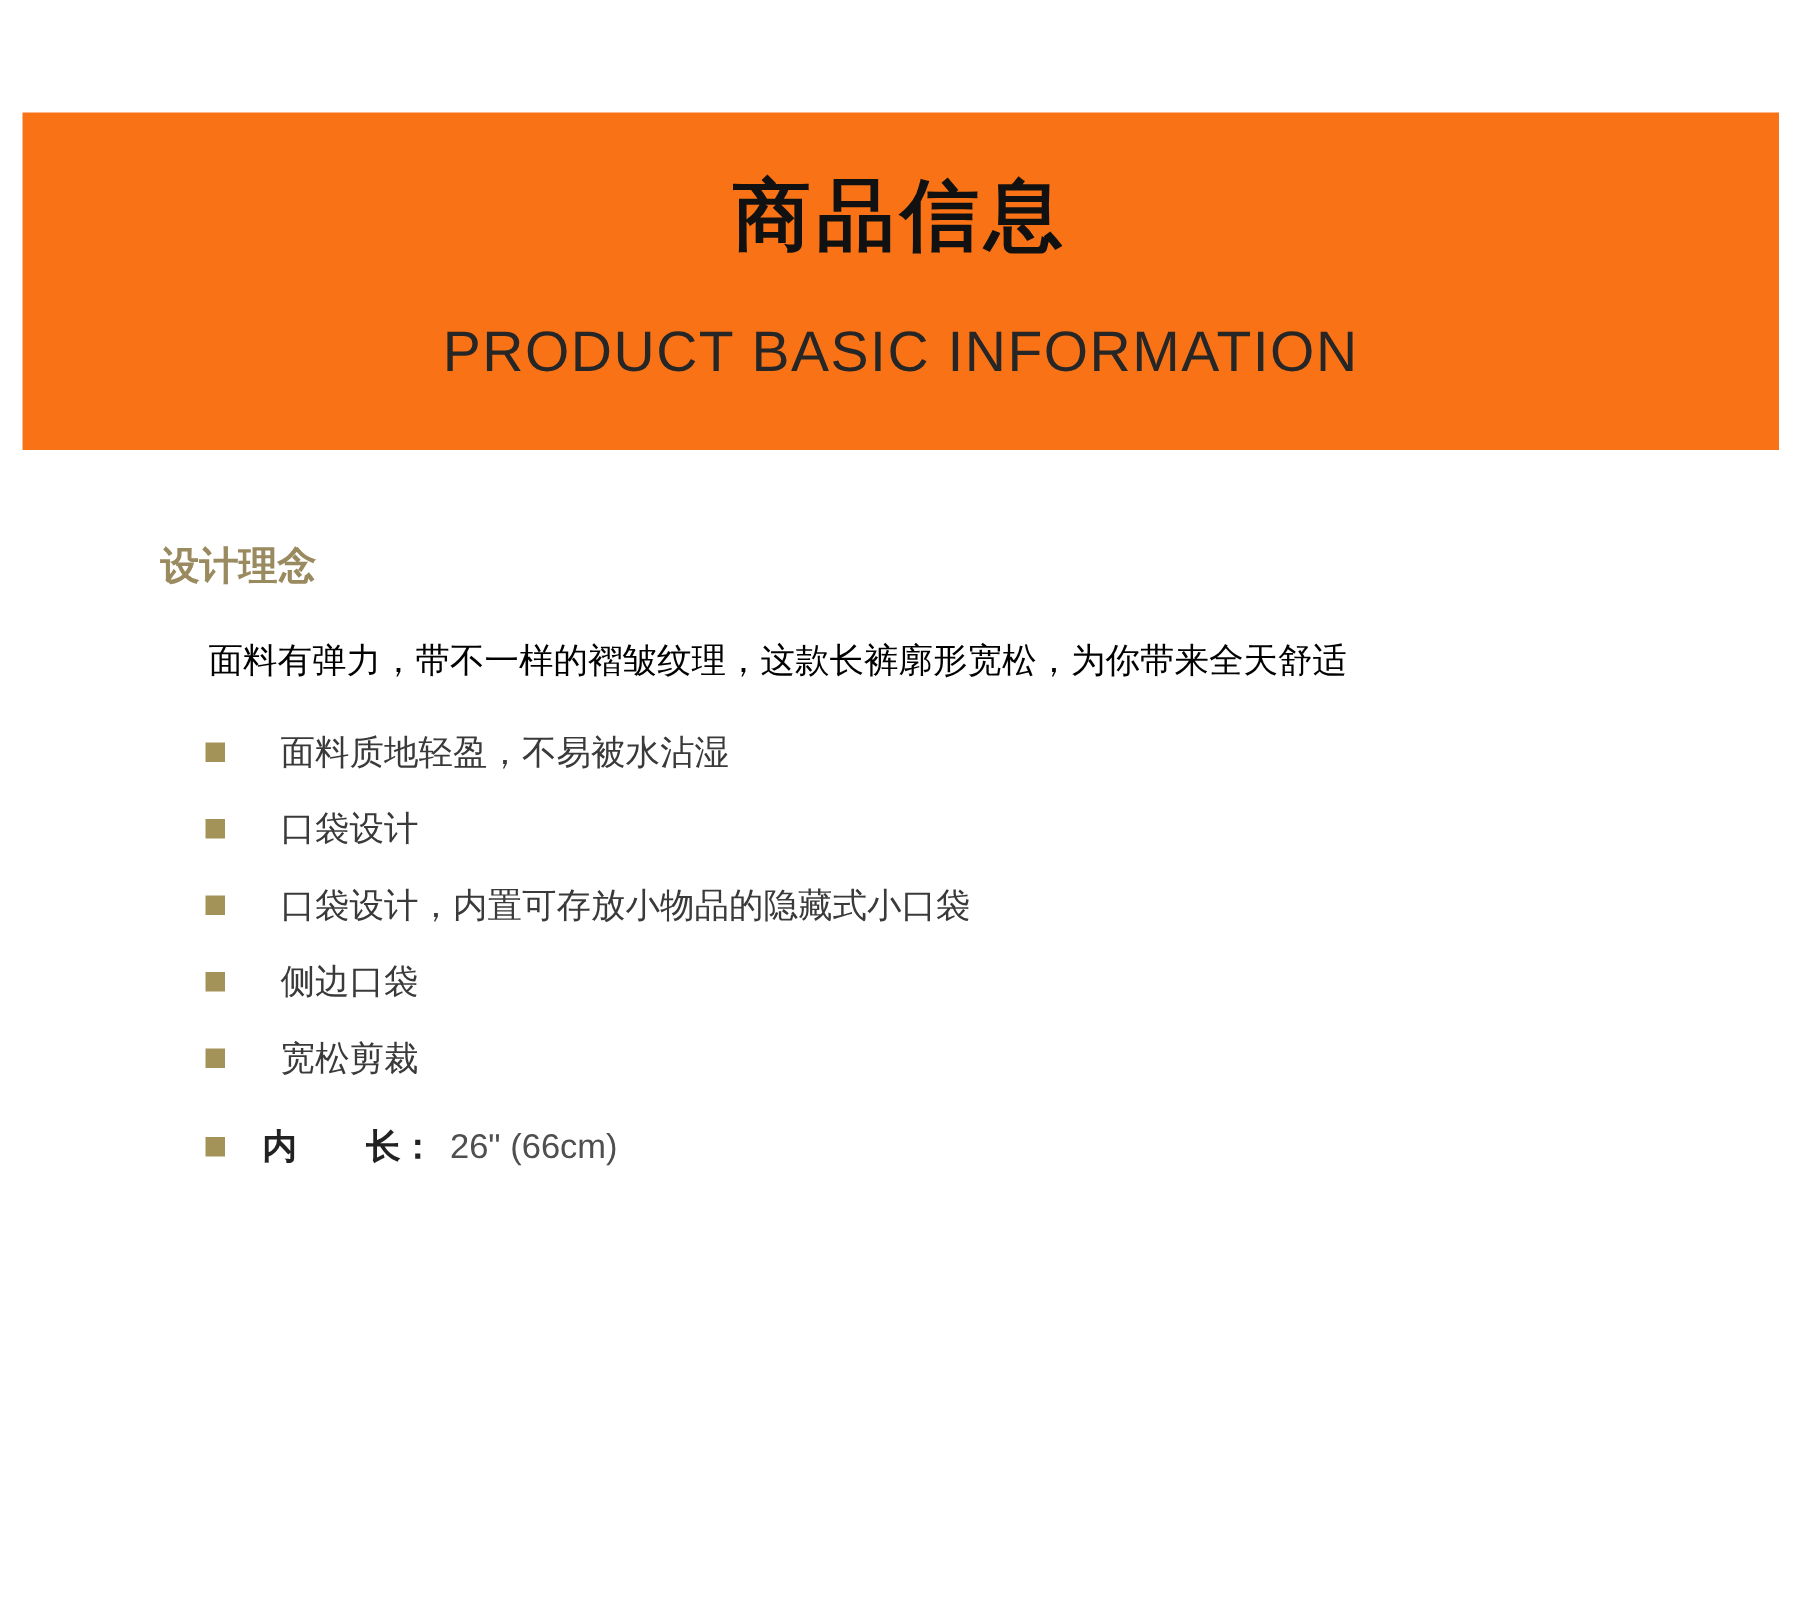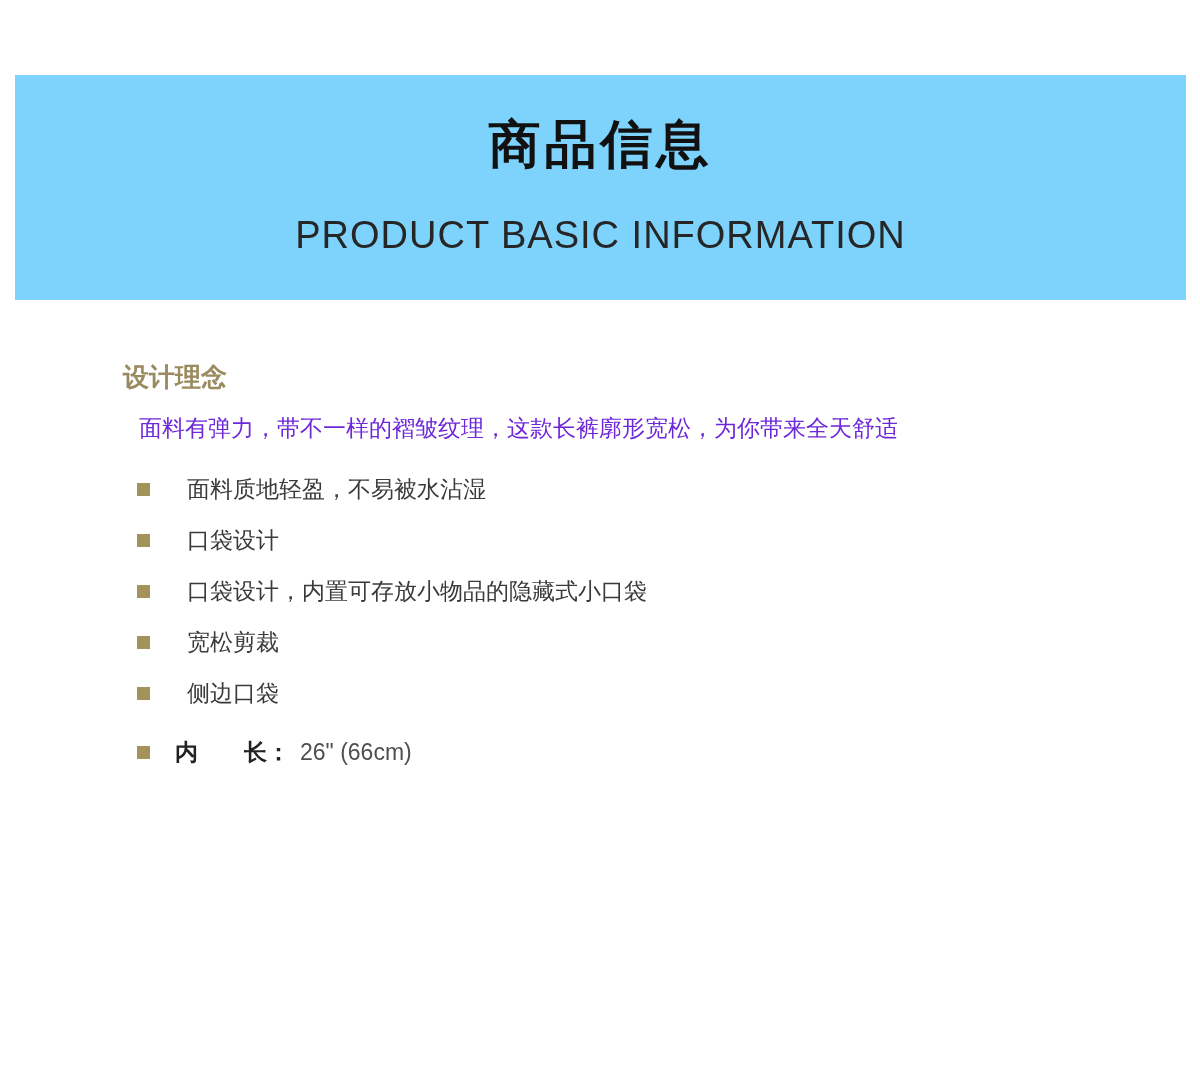--- a/index.html
+++ b/index.html
@@ -12,54 +12,54 @@
   body {
     width: 1200px;
     height: 1077px;
     overflow: hidden;
   }
   .top-spacer { height: 75px; }
   .header-band {
     margin-left: 15px;
     margin-right: 14px;
     height: 225px;
-    background: #7dd3fc;
+    background: #f97316;
     text-align: center;
     padding-top: 43px;
   }
   .page-title {
     font-size: 52px;
     font-weight: 700;
     letter-spacing: 4px;
     color: #111111;
     line-height: 1;
   }
   .page-subtitle {
     margin-top: 46px;
     font-size: 38px;
     font-weight: 300;
     letter-spacing: 1px;
     color: #262626;
     line-height: 1;
   }
   .content { margin-left: 107px; }
   .section-heading {
-    margin: 16px;
+    margin: 0;
     font-size: 26px;
     font-weight: 700;
     color: #9a8a5f;
     line-height: 31px;
   }
   .heading-1 { margin-top: 62px; }
   .heading-2 { margin-top: 58px; }
   .heading-3 { margin-top: 24px; }
   .paragraph {
-    margin: 20px 0 0 32px;
+    margin: 32px 0 0 32px;
     font-size: 23px;
-    color: #6d28d9;
+    color: #000000;
     line-height: 30px;
   }
   ul.bullet-list {
     list-style: none;
     margin: 34px 0 0 0;
     padding: 0;
   }
   ul.bullet-list li {
     display: flex;
     align-items: center;
@@ -120,25 +120,25 @@
       <li>
         <span class="bullet-square"></span>
         <span>口袋设计</span>
       </li>
       <li>
         <span class="bullet-square"></span>
         <span>口袋设计，内置可存放小物品的隐藏式小口袋</span>
       </li>
       <li>
         <span class="bullet-square"></span>
-        <span>宽松剪裁</span>
+        <span>侧边口袋</span>
       </li>
       <li>
         <span class="bullet-square"></span>
-        <span>侧边口袋</span>
+        <span>宽松剪裁</span>
       </li>
     </ul>
 
     <div class="spec-row">
       <span class="bullet-square"></span>
       <span class="spec-label">内</span>
       <span class="spec-gap"></span>
       <span class="spec-label">长：</span>
       <span class="spec-value">26" (66cm)</span>
     </div>

